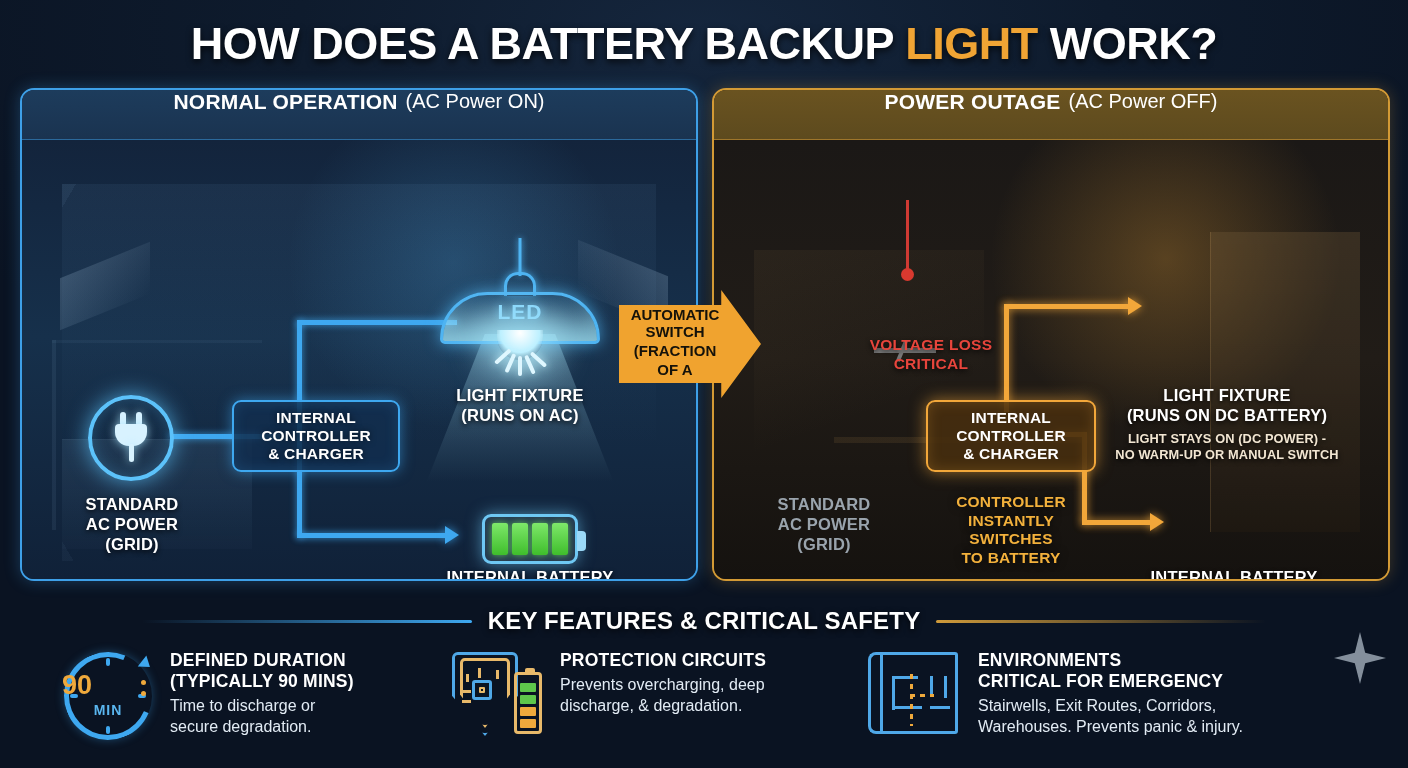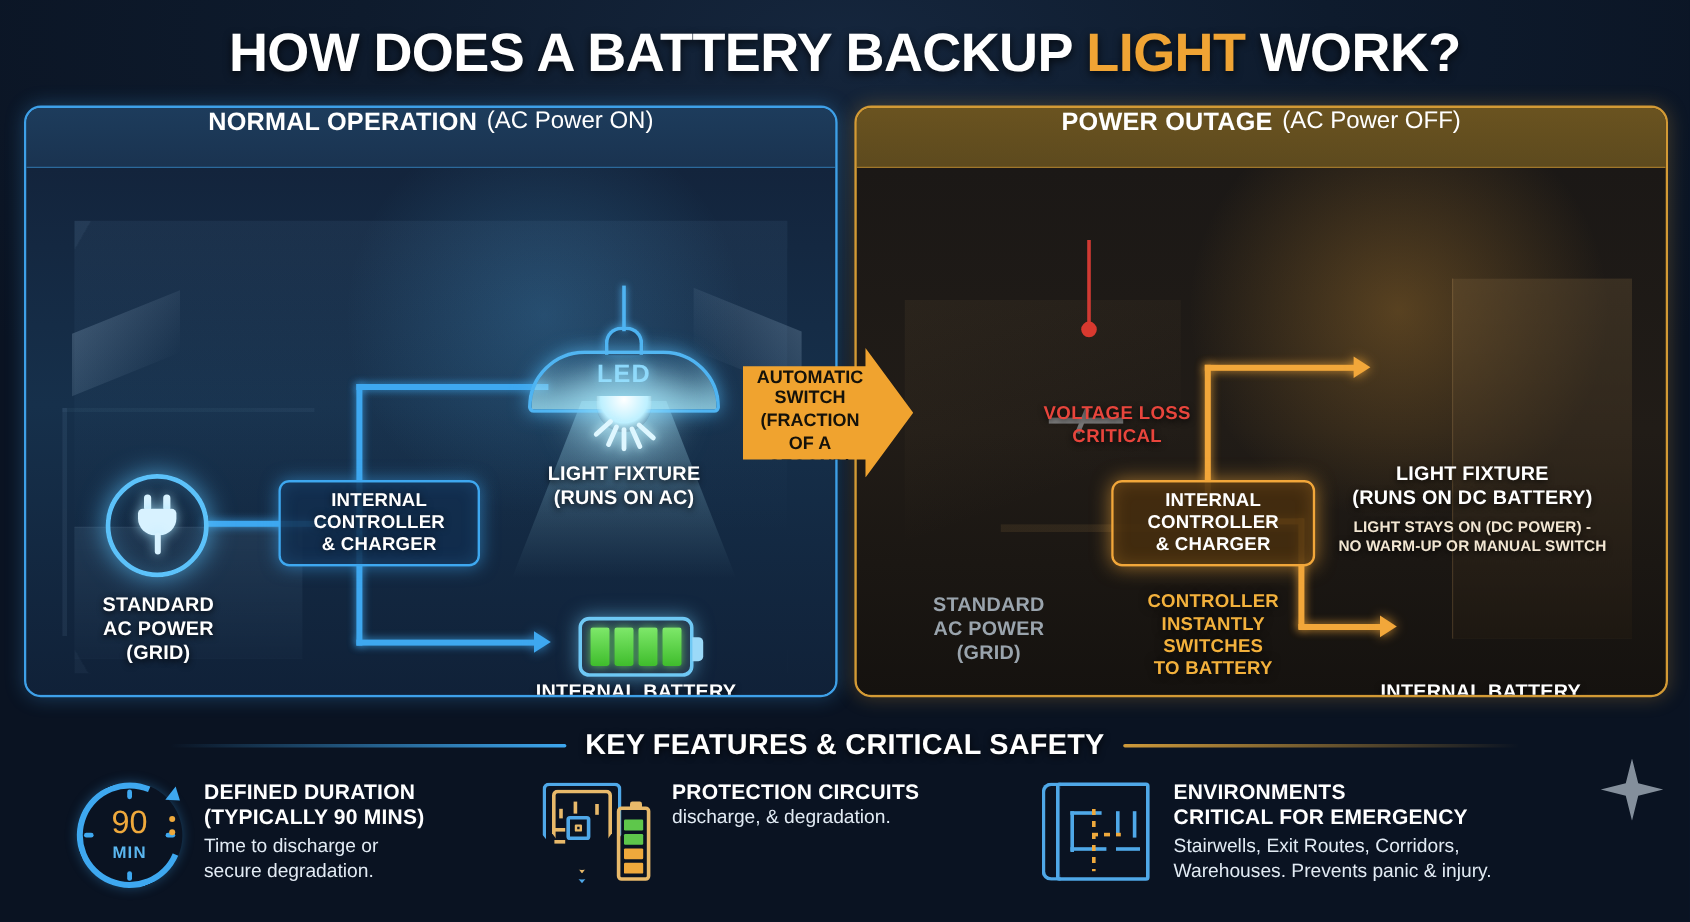--- a/index.html
+++ b/index.html
@@ -261,22 +261,22 @@
   #feature-2 { width:520px; padding-left:16px; }
 
   
   .dial { width:92px; height:92px; position:relative; }
   .dial .ring { position:absolute; inset:2px; border-radius:50%;
     border:5px solid #3ea8f0; border-right-color:transparent; transform:rotate(-22deg);
     box-shadow:0 0 10px rgba(62,168,240,.35); }
   .dial .arrow { position:absolute; right:3px; top:7px; width:0; height:0;
     border-left:10px solid #3ea8f0; border-top:7px solid transparent; border-bottom:7px solid transparent;
     transform: rotate(38deg); }
-  .dial .num { position:absolute; left:0; top:22px; width:92px; text-align:center;
-    font-size:27px; font-weight:400; color:#efa93c; line-height:1; }
+  .dial .num { position:absolute; left:0; top:22px; width:92px; 
+    font-size:27px; font-weight:700; color:#efa93c; line-height:1; }
   .dial .min { position:absolute; left:0; top:52px; width:92px; text-align:center;
     font-size:14px; font-weight:800; color:#5ab6ef; letter-spacing:1px; }
   .dial .tick { position:absolute; width:4px; height:8px; background:#3ea8f0; border-radius:2px; }
   .dial .tick.t1 { left:44px; top:8px; } .dial .tick.t2 { left:44px; bottom:8px; }
   .dial .tick.t3 { left:8px; top:44px; width:8px; height:4px; }
   .dial .tick.t4 { right:8px; top:44px; width:8px; height:4px; }
   .dial .dots { position:absolute; right:8px; top:30px; }
   .dial .dots i { display:block; width:5px; height:5px; border-radius:50%; background:#efa93c; margin-bottom:6px; }
 
   
@@ -516,20 +516,21 @@
             <div class="bt">
                 <i class="g"></i>
                 <i class="g"></i>
                 <i class="o"></i>
                 <i class="o"></i>
               </div>
           </div>
         </div>
         <div class="ftxt">
           <h4>PROTECTION CIRCUITS</h4>
+          <p>Prevents overcharging, deep</p>
           <p style="margin-top:0">discharge, &amp; degradation.</p>
         </div>
       </div>
 
       <div class="feature" id="feature-2">
         <div class="ficon">
           <div class="bp">
             <div class="curl"></div>
             <div class="sheet"></div>
             <div class="w" style="left:26px; top:26px; width:3px; height:34px;"></div>

